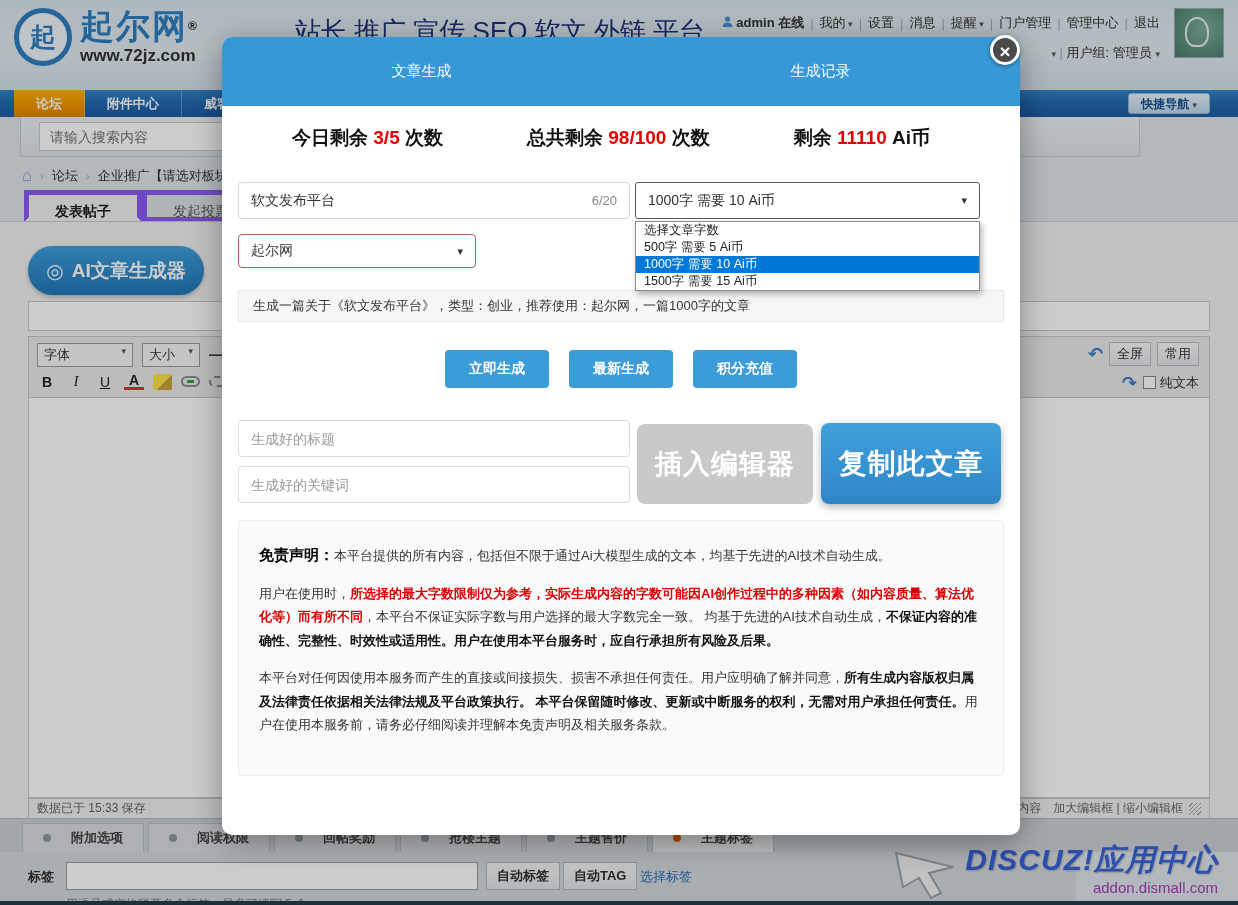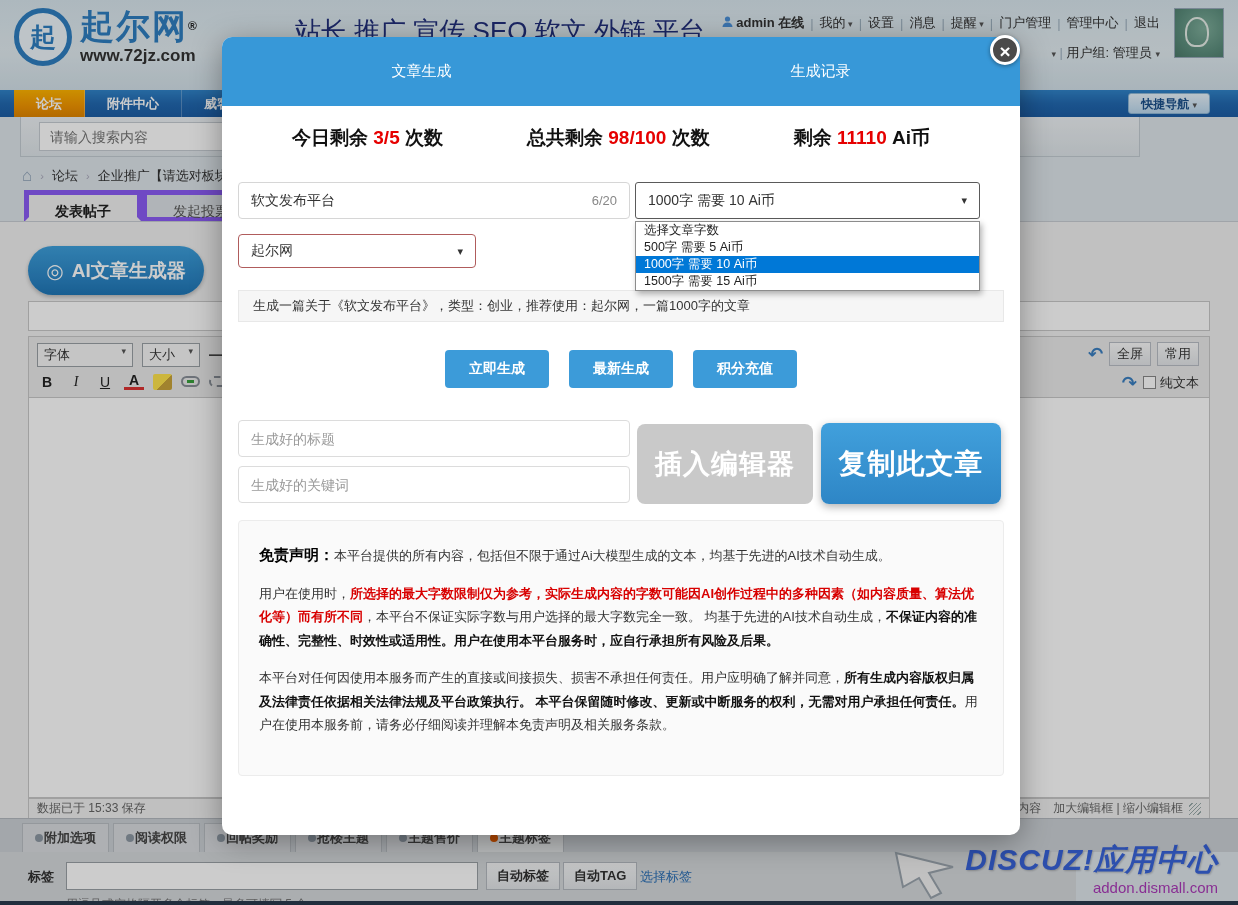--- a/index.html
+++ b/index.html
@@ -79,21 +79,21 @@
   .arrow { color:#3a7fc1; font-size:18px; font-weight:bold; cursor:pointer; }
   .mini-btn { border:1px solid #b9bfc6; background:linear-gradient(180deg,#fbfbfb,#e4e7ea); padding:2px 7px; font-size:13px; color:#333; cursor:pointer; }
   .plain-ck { display:flex; align-items:center; gap:4px; font-size:13px; color:#333; }
   .ckbox { width:13px; height:13px; border:1px solid #888; background:#fff; display:inline-block; cursor:pointer; }
   .editor-body { position:absolute; left:28px; top:176px; width:1182px; height:400px; background:#fff; border:1px solid #c9c9c9; border-top:none; }
   .statusbar { position:absolute; left:28px; top:576px; width:1182px; height:21px; background:#f0f0f0; border:1px solid #c9c9c9;
                font-size:12px; color:#666; display:flex; justify-content:space-between; align-items:center; padding:0 8px; }
   .grip { width:12px; height:12px; background:repeating-linear-gradient(135deg,transparent 0 2px,#9aa 2px 3px); margin-left:6px; cursor:nwse-resize; display:inline-block; }
 
   .opttabs { position:absolute; left:0; top:818px; width:1238px; height:34px; background:#ccd1d6; border-top:1px solid #b5bac0; padding:4px 0 0 22px; display:flex; gap:4px; }
-  .opttab { display:flex; align-items:center; gap:1px; padding:0 12px; height:29px; background:#dadde0; border:1px solid #b9bec4; border-bottom:none;
+  .opttab { display:flex; align-items:center; gap:20px; padding:0 20px; height:29px; background:#dadde0; border:1px solid #b9bec4; border-bottom:none;
             font-size:13px; font-weight:bold; color:#444; cursor:pointer; }
   .opttab.active { background:#e9ebed; }
   .dot { width:8px; height:8px; border-radius:50%; background:#8d98a3; display:inline-block; }
   .dot.orange { background:#e05a00; }
 
   .tagrow { position:absolute; left:0; top:852px; width:1076px; height:50px; background:#d6dadd; }
   .tagrow .lbl { position:absolute; left:28px; top:16px; font-size:13px; font-weight:bold; color:#333; }
   .tag-input { position:absolute; left:66px; top:10px; width:412px; height:28px; background:#fff; border:1px solid #9aa0a6; font-family:inherit; font-size:13px; padding:0 6px; }
   .tag-btn { position:absolute; top:10px; height:28px; padding:0 10px; border:1px solid #b4bac0; background:linear-gradient(180deg,#f6f7f8,#e2e5e8);
              font-size:13px; font-weight:bold; color:#333; cursor:pointer; font-family:inherit; }

